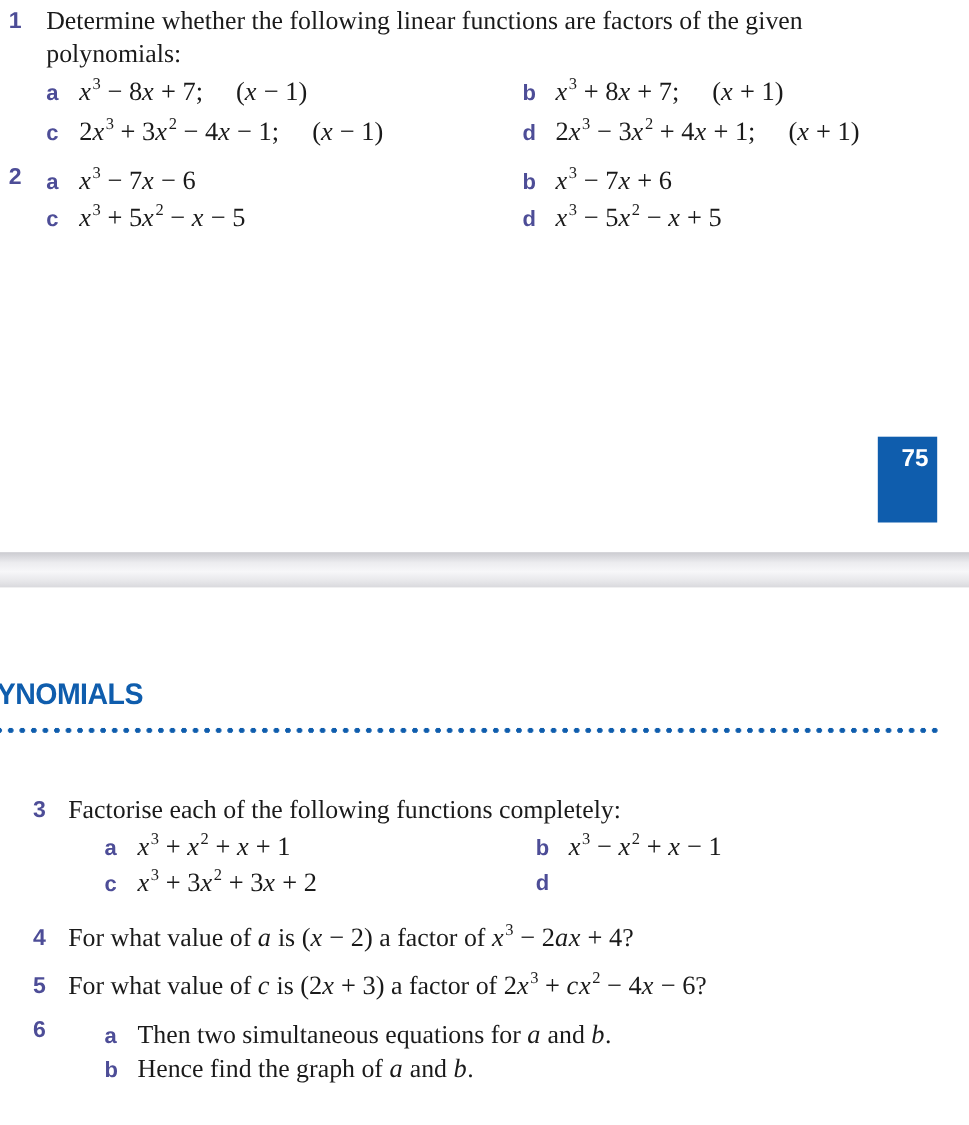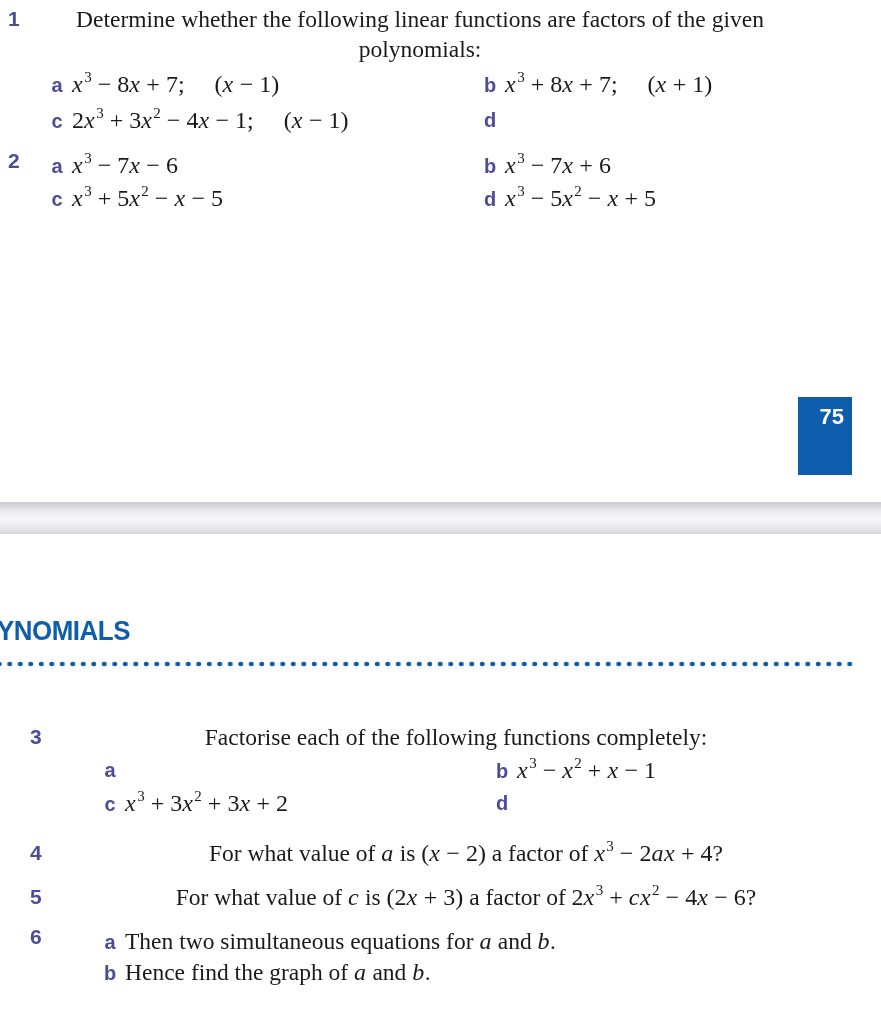--- a/index.html
+++ b/index.html
@@ -11,21 +11,21 @@
   body{
     width:881px;height:1023px;position:relative;background:#ffffff;
     font-family:"Liberation Serif",serif;color:var(--ink);overflow:hidden;
   }
   .question{position:absolute;display:flex;align-items:flex-start;}
   .qnum{
     font-family:"Liberation Sans",sans-serif;font-weight:bold;
     color:var(--purple);font-size:21px;line-height:30px;flex:0 0 34px;
   }
   .q34 .qnum{flex:0 0 32px;}
-  .qbody{flex:1 1 auto;text-align:center;}
+  .qbody{flex:1 1 auto;}
   .prompt{font-size:23.5px;line-height:30px;color:var(--ink);}
   .prompt .math, .rich .math{font-size:24px;}
   .items{display:grid;margin-top:3px;}
   .cols-q12{grid-template-columns:433px 1fr;}
   .cols-q3{grid-template-columns:392px 1fr;}
   .item{display:flex;align-items:baseline;}
   .lh35 .item{line-height:35px;}
   .lh32 .item{line-height:32px;}
   .ilabel{
     font-family:"Liberation Sans",sans-serif;font-weight:bold;
@@ -85,20 +85,21 @@
       <div class="item">
         <span class="ilabel">b</span>
         <span class="math"><i>x</i><sup>3</sup> + 8<i>x</i> + 7;  (<i>x</i> + 1)</span>
       </div>
       <div class="item">
         <span class="ilabel">c</span>
         <span class="math">2<i>x</i><sup>3</sup> + 3<i>x</i><sup>2</sup> − 4<i>x</i> − 1;  (<i>x</i> − 1)</span>
       </div>
       <div class="item">
         <span class="ilabel">d</span>
+        <span class="math">2<i>x</i><sup>3</sup> − 3<i>x</i><sup>2</sup> + 4<i>x</i> + 1;  (<i>x</i> + 1)</span>
       </div>
     </div>
   </div>
 </div>
 
 <div class="question" id="q2">
   <div class="qnum">2</div>
   <div class="qbody">
     <div class="items cols-q12 lh32">
       <div class="item">
@@ -127,20 +128,21 @@
 <div class="section-heading">YNOMIALS</div>
 <div class="dotted-rule"></div>
 
 <div class="question q34" id="q3">
   <div class="qnum">3</div>
   <div class="qbody">
     <div class="prompt rich"><span>Factorise each of the following functions completely:</span></div>
     <div class="items cols-q3 lh32">
       <div class="item">
         <span class="ilabel">a</span>
+        <span class="math"><i>x</i><sup>3</sup> + <i>x</i><sup>2</sup> + <i>x</i> + 1</span>
       </div>
       <div class="item">
         <span class="ilabel">b</span>
         <span class="math"><i>x</i><sup>3</sup> − <i>x</i><sup>2</sup> + <i>x</i> − 1</span>
       </div>
       <div class="item">
         <span class="ilabel">c</span>
         <span class="math"><i>x</i><sup>3</sup> + 3<i>x</i><sup>2</sup> + 3<i>x</i> + 2</span>
       </div>
       <div class="item">

